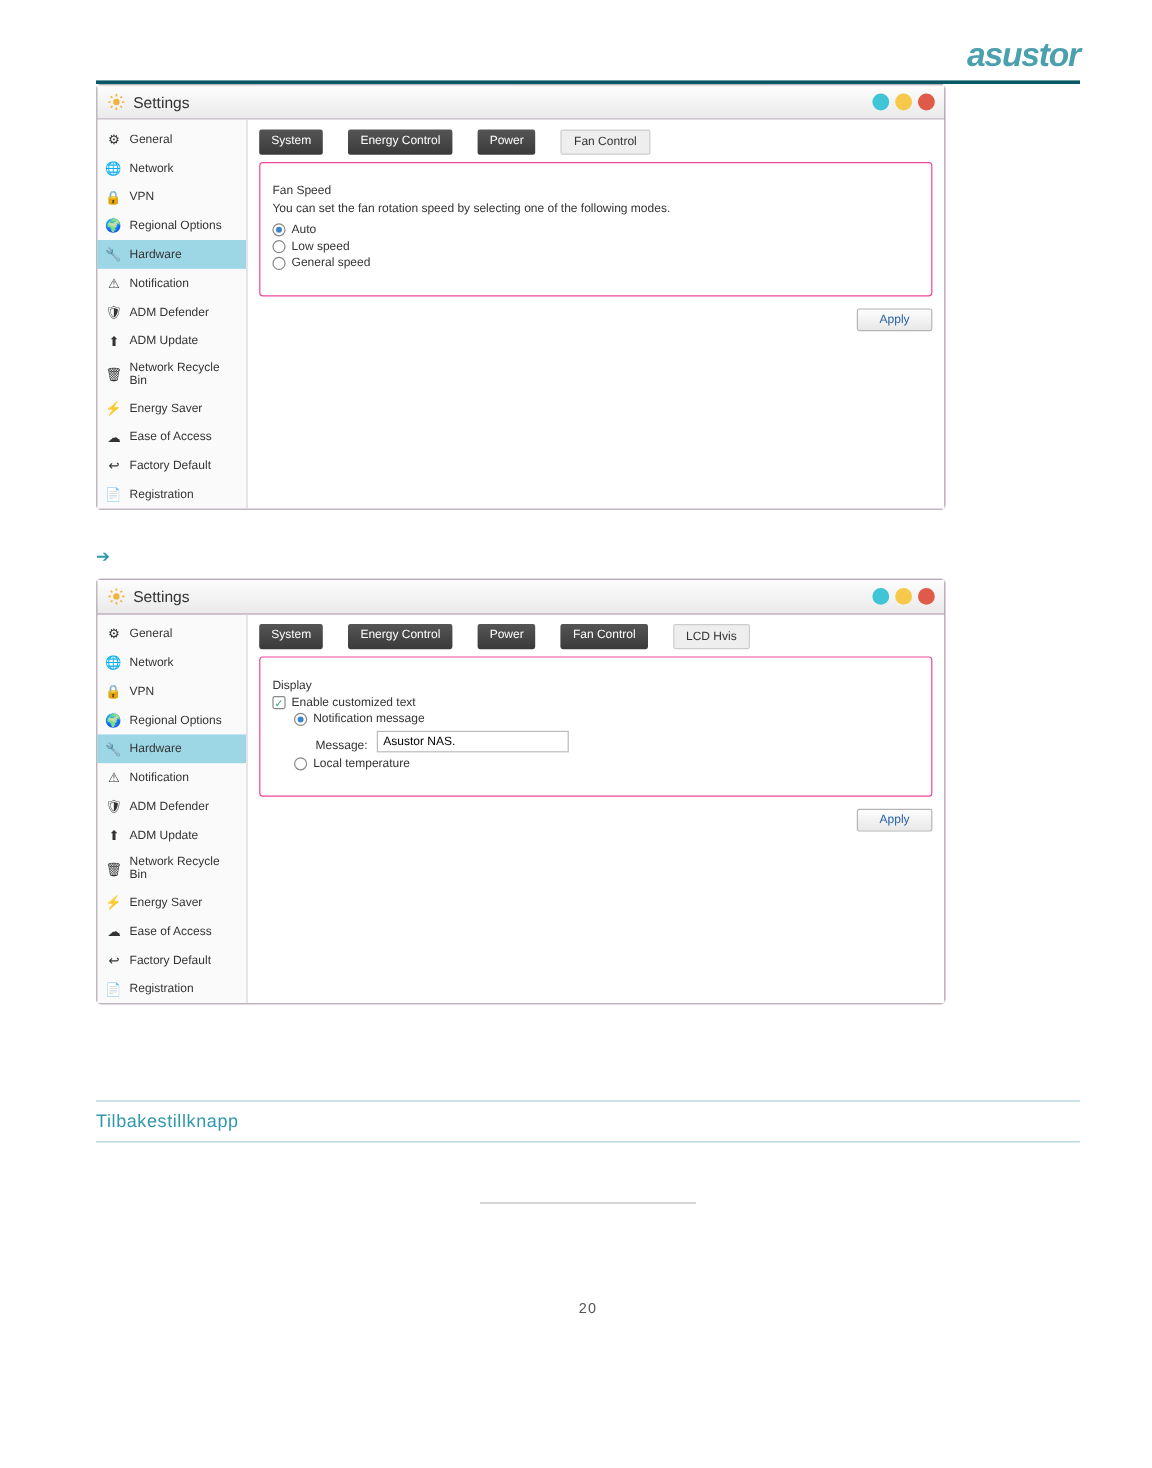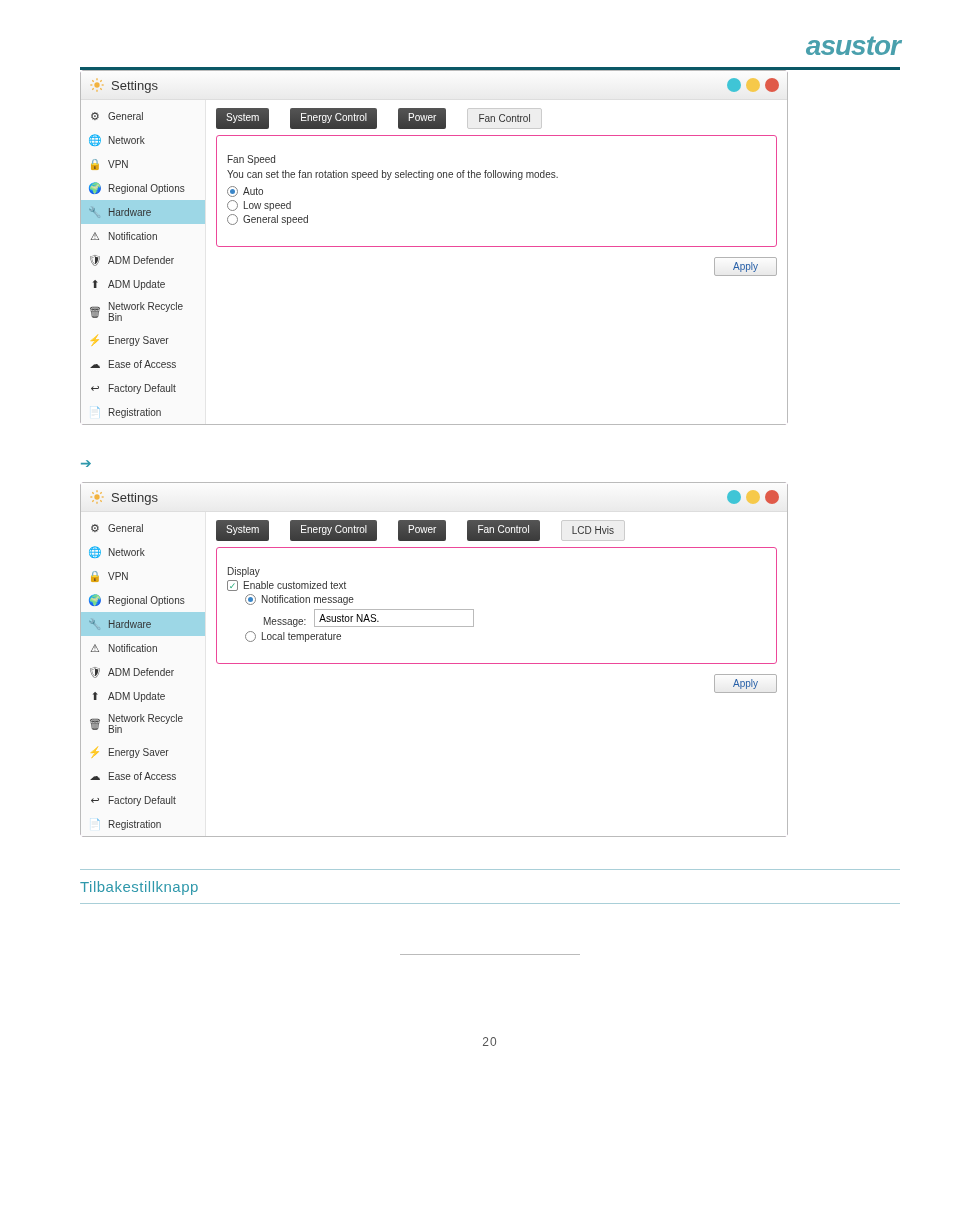--- a/index.html
+++ b/index.html
@@ -137,21 +137,21 @@
     line-height: 1.6;
     color: #333;
     letter-spacing: 0.3px;
   }
   .bullet-row { display:flex; gap:10px; margin-bottom: 8px; }
   .arrow-ico { color:#2f98ab; font-size:14px; margin-top:2px;}
   .strong-label { font-weight: bold; }
   .tips { margin-top: 20px; font-weight: bold; }
 
   .section-hdr {
-    margin-top: 32px;
+    margin-top: 80px;
     color: #2f98ab;
     font-size: 15px;
     padding: 8px 0;
     border-top: 1px solid #a9cfd8;
     border-bottom: 1px solid #a9cfd8;
     letter-spacing: 0.5px;
   }
   .page-num {
     text-align: center;
     font-size: 12px;

